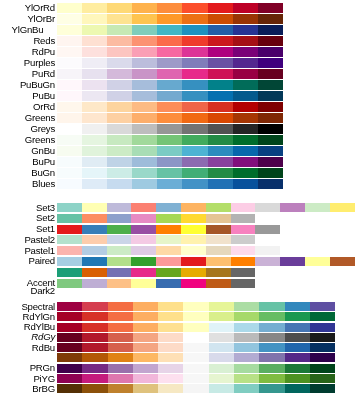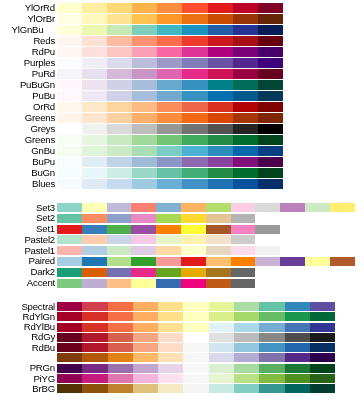--- a/index.html
+++ b/index.html
@@ -396,21 +396,21 @@
           <span class="cmap-swatch" style="background-color: rgb(227, 26, 28);"></span>
           <span class="cmap-swatch" style="background-color: rgb(253, 191, 111);"></span>
           <span class="cmap-swatch" style="background-color: rgb(255, 127, 0);"></span>
           <span class="cmap-swatch" style="background-color: rgb(202, 178, 214);"></span>
           <span class="cmap-swatch" style="background-color: rgb(106, 61, 154);"></span>
           <span class="cmap-swatch" style="background-color: rgb(255, 255, 153);"></span>
           <span class="cmap-swatch" style="background-color: rgb(177, 89, 40);"></span>
         </div>
       </div>
       <div class="cmap-row">
-        <span class="cmap-label" style="color: rgb(0, 0, 0);">Dark2</span>
+        <span class="cmap-label" style="color: rgb(0, 0, 0); margin-top: 19px;">Dark2</span>
         <div class="cmap-bar">
           <span class="cmap-swatch" style="background-color: rgb(27, 158, 119);"></span>
           <span class="cmap-swatch" style="background-color: rgb(217, 95, 2);"></span>
           <span class="cmap-swatch" style="background-color: rgb(117, 112, 179);"></span>
           <span class="cmap-swatch" style="background-color: rgb(231, 41, 138);"></span>
           <span class="cmap-swatch" style="background-color: rgb(102, 166, 30);"></span>
           <span class="cmap-swatch" style="background-color: rgb(230, 171, 2);"></span>
           <span class="cmap-swatch" style="background-color: rgb(166, 118, 29);"></span>
           <span class="cmap-swatch" style="background-color: rgb(102, 102, 102);"></span>
         </div>
@@ -472,21 +472,21 @@
           <span class="cmap-swatch" style="background-color: rgb(254, 224, 144);"></span>
           <span class="cmap-swatch" style="background-color: rgb(255, 255, 191);"></span>
           <span class="cmap-swatch" style="background-color: rgb(224, 243, 248);"></span>
           <span class="cmap-swatch" style="background-color: rgb(171, 217, 233);"></span>
           <span class="cmap-swatch" style="background-color: rgb(116, 173, 209);"></span>
           <span class="cmap-swatch" style="background-color: rgb(69, 117, 180);"></span>
           <span class="cmap-swatch" style="background-color: rgb(49, 54, 149);"></span>
         </div>
       </div>
       <div class="cmap-row">
-        <span class="cmap-label" style="color: rgb(0, 0, 0);">RdGy</span>
+        <span class="cmap-label" style="color: rgb(0, 0, 0); font-style: italic;">RdGy</span>
         <div class="cmap-bar">
           <span class="cmap-swatch" style="background-color: rgb(103, 0, 31);"></span>
           <span class="cmap-swatch" style="background-color: rgb(178, 24, 43);"></span>
           <span class="cmap-swatch" style="background-color: rgb(214, 96, 77);"></span>
           <span class="cmap-swatch" style="background-color: rgb(244, 165, 130);"></span>
           <span class="cmap-swatch" style="background-color: rgb(253, 219, 199);"></span>
           <span class="cmap-swatch" style="background-color: rgb(255, 255, 255);"></span>
           <span class="cmap-swatch" style="background-color: rgb(224, 224, 224);"></span>
           <span class="cmap-swatch" style="background-color: rgb(186, 186, 186);"></span>
           <span class="cmap-swatch" style="background-color: rgb(135, 135, 135);"></span>

